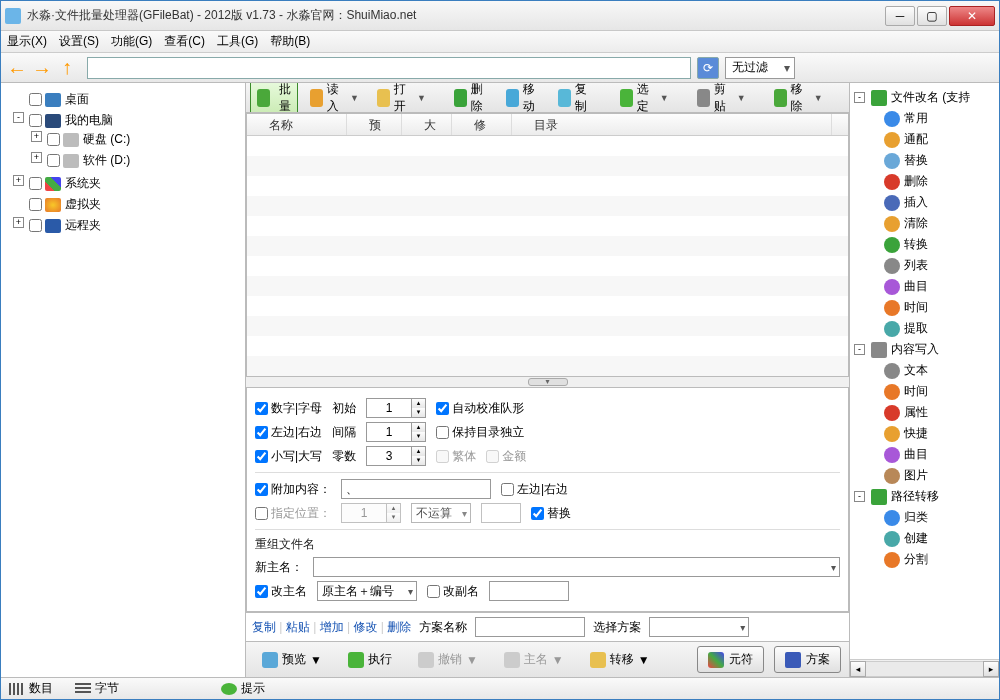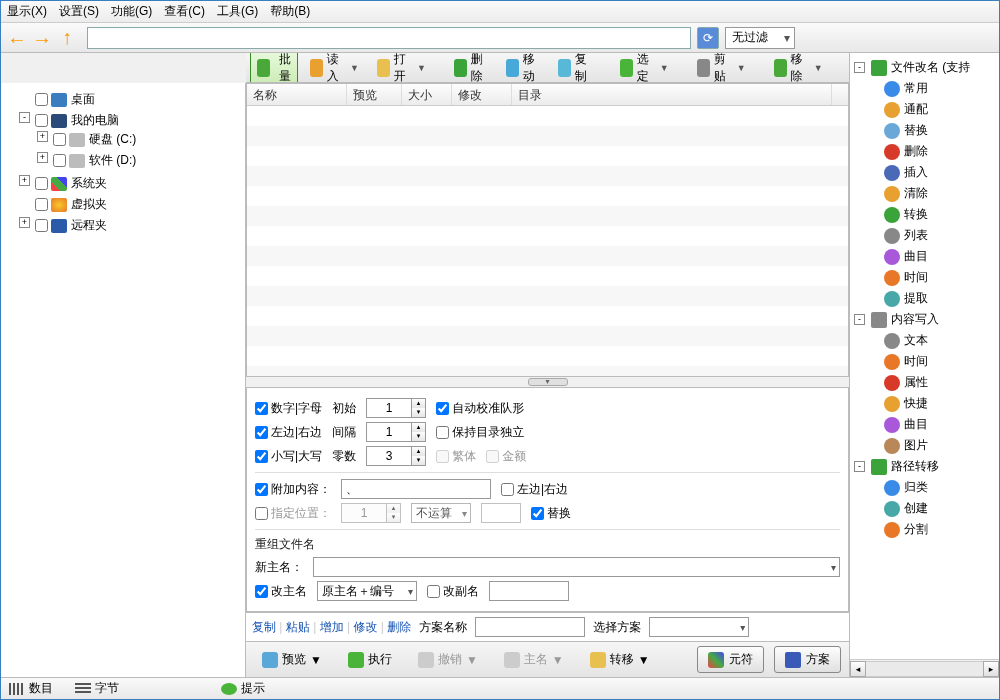--- a/index.html
+++ b/index.html
@@ -14,36 +14,36 @@
 .menubar { height: 22px; background: linear-gradient(#fafafa,#ececec); display: flex; align-items: center; padding: 0 6px; gap: 12px; border-bottom: 1px solid #ccc; }
 .menubar span { cursor: pointer; }
 .topbar { height: 30px; background: linear-gradient(#fafafa,#e8e8e8); display: flex; align-items: center; padding: 2px 4px; border-bottom: 1px solid #bbb; }
 .arrows { display: flex; gap: 1px; margin-right: 8px; }
 .arrow { width: 24px; height: 24px; color: #f90; font-size: 20px; display: flex; align-items: center; justify-content: center; cursor: pointer; }
 .addrbar { flex: 1; height: 22px; border: 1px solid #8aa; background: #fff; margin-right: 6px; }
 .refresh { width: 22px; height: 22px; border: 1px solid #8aa; background: #5a8bd8; border-radius: 2px; margin-right: 6px; display:flex;align-items:center;justify-content:center;color:#fff; }
 .filtersel { height: 22px; border: 1px solid #999; background: #fff; padding: 0 20px 0 6px; position: relative; min-width: 70px; display: flex; align-items: center; }
 .filtersel::after { content:"▾"; position:absolute; right:4px; color:#555; }
 .body { flex: 1; display: flex; min-height: 0; }
-.leftpane { width: 245px; border-right: 1px solid #bbb; background: #fff; overflow: auto; padding: 6px 16px; margin-top: 30px; }
+.leftpane { width: 245px; border-right: 1px solid #bbb; background: #fff; overflow: auto; padding: 6px 10px; }
 .tree ul { list-style: none; padding-left: 18px; }
 .tree li { position: relative; padding: 2px 0; white-space: nowrap; }
 .tree .tog { position: absolute; left: -16px; top: 2px; width: 11px; height: 11px; border: 1px solid #888; background: #fff; font-size: 9px; line-height: 9px; text-align: center; cursor: pointer; }
 .tree .cb { vertical-align: middle; margin-right: 3px; }
 .tree .ticon { display: inline-block; width: 16px; height: 14px; vertical-align: middle; margin-right: 4px; border-radius: 2px; }
 .tree .lbl { vertical-align: middle; }
 .centerpane { flex: 1; display: flex; flex-direction: column; min-width: 0; }
 .ctoolbar { height: 30px; background: linear-gradient(#f6f6f6,#e4e4e4); border-bottom: 1px solid #bbb; display: flex; align-items: center; padding: 0 4px; gap: 6px; overflow: hidden; }
 .tbtn { display: flex; align-items: center; gap: 4px; padding: 2px 6px; cursor: pointer; border-radius: 3px; }
 .tbtn .ic { width: 18px; height: 18px; border-radius: 3px; }
 .tbtn .dd { font-size: 9px; color: #555; margin-left: 2px; }
 .sep { width: 1px; height: 22px; background: #bbb; margin: 0 2px; }
 .listarea { flex: 1; border: 1px solid #bbb; margin: 0; background: #fff; display: flex; flex-direction: column; min-height: 0; }
 .listhdr { height: 22px; background: linear-gradient(#fdfdfd,#ececec); border-bottom: 1px solid #ccc; display: flex; }
-.listhdr .col { border-right: 1px solid #ddd; padding: 3px 6px; color: #333; }
+.listhdr .col { border-right: 1px solid #ddd; padding: 3px 22px; color: #333; }
 .listbody { flex: 1; background: repeating-linear-gradient(#fff, #fff 20px, #f7f7f7 20px, #f7f7f7 40px); }
 .splitter { height: 10px; display: flex; align-items: center; justify-content: center; }
 .splitter .grip { width: 40px; height: 8px; background: #e0e0e0; border: 1px solid #aaa; border-radius: 3px; font-size:8px; line-height:6px; text-align:center; color:#666; }
 .params { border: 1px solid #bbb; background: #fff; padding: 6px 8px; margin: 0; }
 .grouplabel { margin-bottom: 4px; color: #222; }
 .prow { display: flex; align-items: center; gap: 10px; margin: 4px 0; flex-wrap: wrap; }
 .prow label { display: flex; align-items: center; gap: 3px; }
 .spinner { display: inline-flex; border: 1px solid #999; height: 20px; }
 .spinner input { width: 44px; border: none; text-align: center; }
 .spinner .sp { width: 14px; display: flex; flex-direction: column; border-left: 1px solid #999; }
@@ -69,20 +69,29 @@
 .rscroll .sbtn { width:16px;height:16px;border:1px solid #aaa;background:linear-gradient(#fdfdfd,#e0e0e0);font-size:9px;display:flex;align-items:center;justify-content:center; }
 .rscroll .strack { flex:1;height:16px;background:#eaeaea;border:1px solid #ccc;border-left:none;border-right:none; }
 .statusbar { height: 22px; background: linear-gradient(#fafafa,#e8e8e8); border-top: 1px solid #bbb; display: flex; align-items: center; padding: 0 8px; gap: 22px; }
 .statusbar .sic { width: 16px; height: 12px; display:inline-block; vertical-align:middle; margin-right:4px; }
 .hr { height: 1px; background: #ddd; margin: 6px 0; }
 </style>
 </head>
 <body>
 
 <div class="window">
+  <div class="titlebar">
+    <div class="icon"></div>
+    <div class="title">水淼·文件批量处理器(GFileBat) - 2012版 v1.73 - 水淼官网：ShuiMiao.net</div>
+    <div class="winbtns">
+      <div class="winbtn">─</div>
+      <div class="winbtn">▢</div>
+      <div class="winbtn close">✕</div>
+    </div>
+  </div>
 
   <div class="menubar" id="menubar">
       <span>显示(X)</span>
       <span>设置(S)</span>
       <span>功能(G)</span>
       <span>查看(C)</span>
       <span>工具(G)</span>
       <span>帮助(B)</span>
     </div>
 

